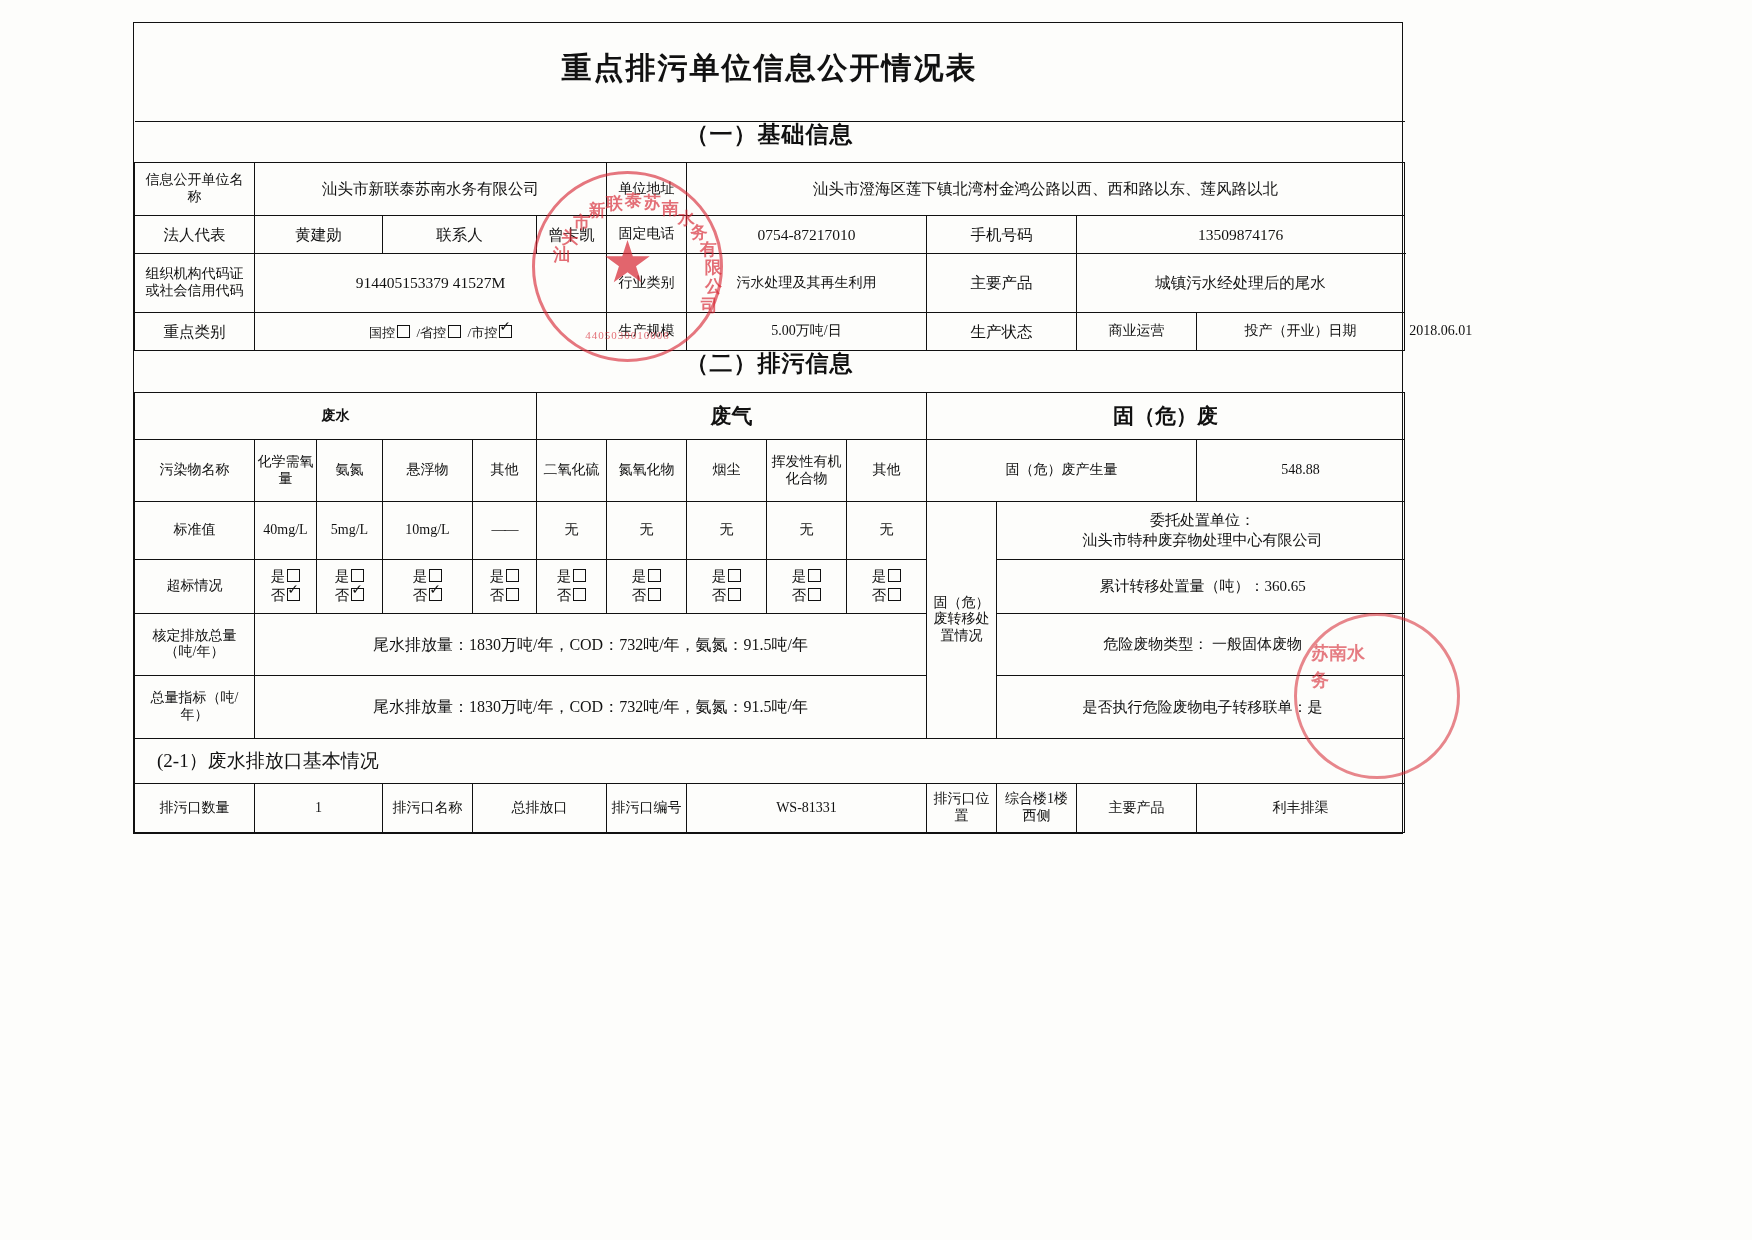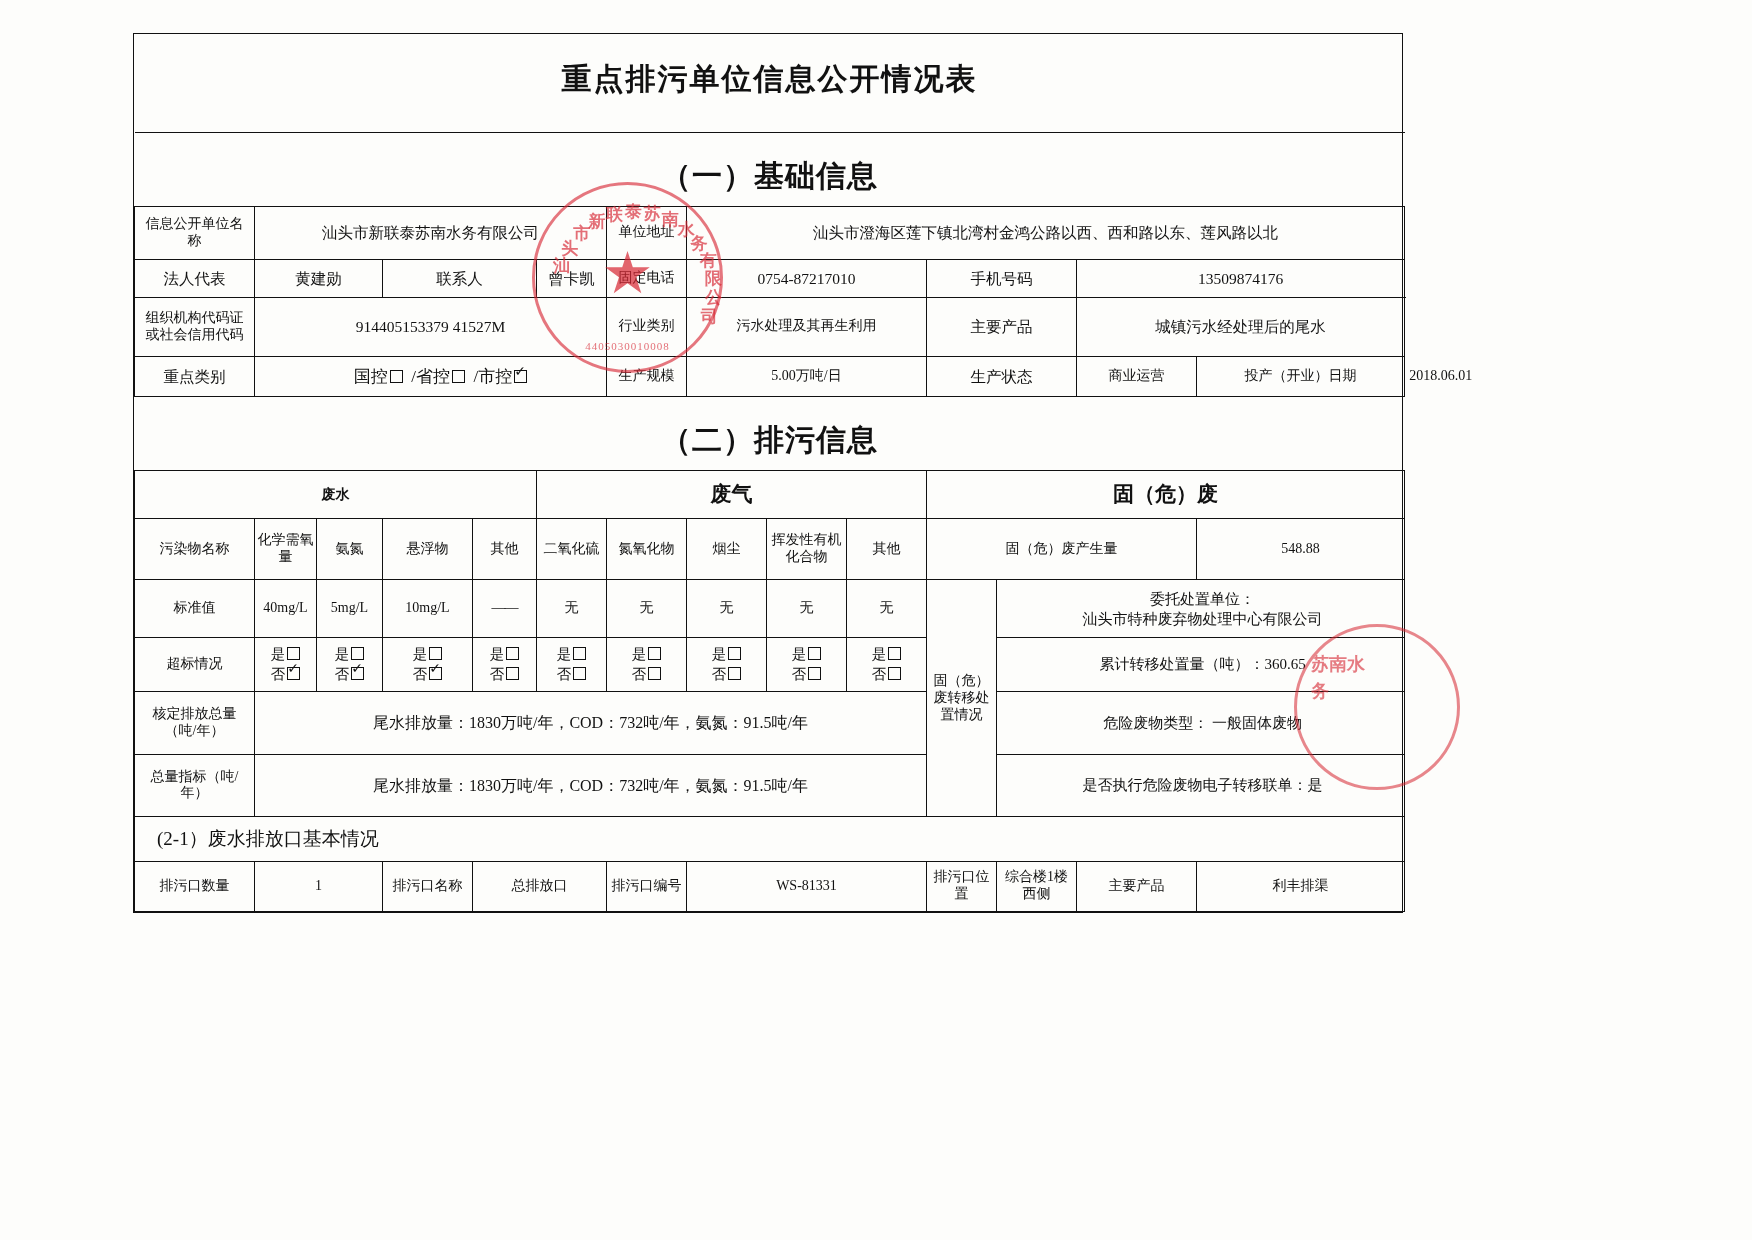--- a/index.html
+++ b/index.html
@@ -18,21 +18,21 @@
   .page {
     position: absolute;
     left: 0; top: 0;
     width: 1752px;
     height: 1240px;
     background: #fdfdfb;
   }
   .sheet {
     position: absolute;
     left: 133px;
-    top: 33px;
+    top: 22px;
     width: 1270px;
     border: 1.6px solid #111;
     box-sizing: border-box;
     background: transparent;
   }
   table {
     border-collapse: collapse;
     width: 100%;
     table-layout: fixed;
   }
@@ -47,27 +47,27 @@
   }
   .title-cell {
     border: none !important;
     font-size: 30px;
     font-weight: bold;
     letter-spacing: 2px;
     padding: 26px 0 34px 0;
     font-family: "Liberation Sans", "DejaVu Sans", sans-serif;
   }
   .section-cell {
-    font-size: 30px;
+    font-size: 23px;
     font-weight: bold;
     letter-spacing: 1px;
-    padding: 24px 0 12px 0;
+    padding: 0 0 12px 0;
     border-left: none !important;
     border-right: none !important;
-    font-family: Liberation Serif, serif;
+    font-family: Liberation Mono, monospace;
   }
   .left-label {
     text-align: left;
     padding-left: 14px;
     font-size: 17px;
     font-weight: normal;
   }
   .tight {
     font-size: 14px;
     line-height: 1.2;
@@ -101,21 +101,21 @@
   }
   .cb.checked::after {
     content: "✓";
     position: absolute;
     left: -1px;
     top: -6px;
     font-size: 14px;
     line-height: 14px;
     color: #111;
   }
-  .inline-ck { white-space: nowrap; font-size: 17px; margin-left: 20px; }
+  .inline-ck { white-space: nowrap; font-size: 13px; margin-left: 20px; }
   .dash { letter-spacing: -1px; }
   
   .stamp {
     position: absolute;
     border-radius: 50%;
     border: 3.5px solid rgba(214, 36, 48, 0.62);
     color: rgba(214, 36, 48, 0.66);
     pointer-events: none;
   }
   .stamp-main {

